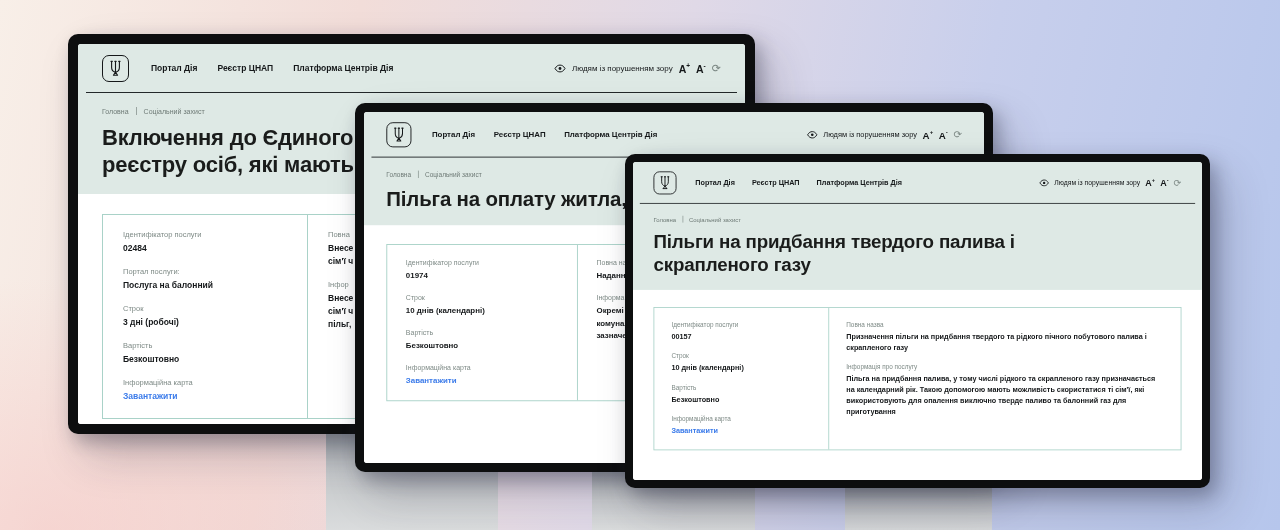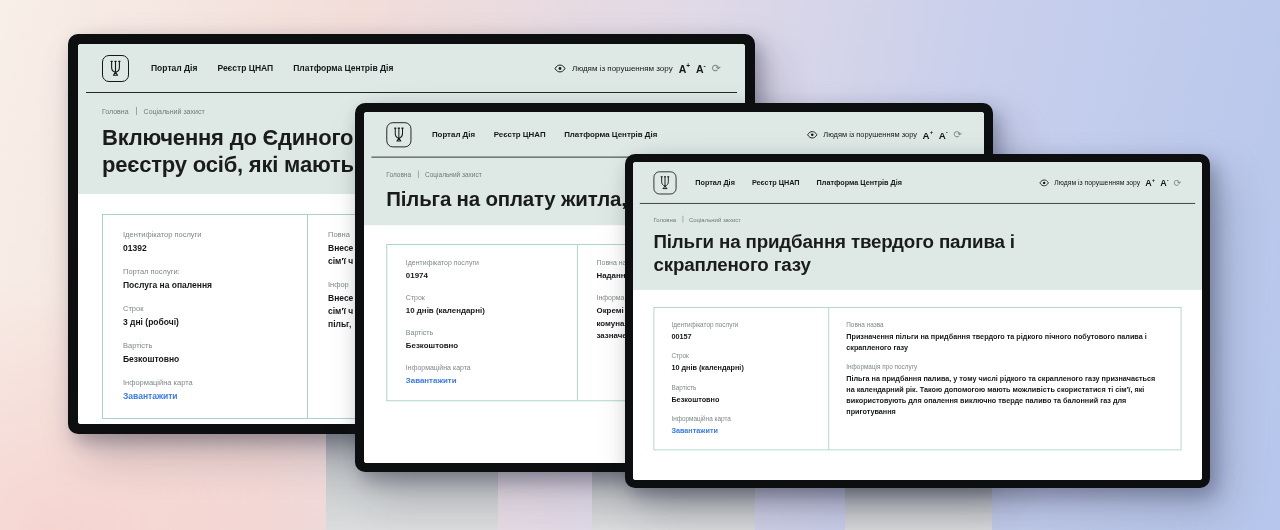--- a/index.html
+++ b/index.html
@@ -104,25 +104,25 @@
         <span class="tl nowrap">Включення до Єдиного держ</span>
         <span class="tl nowrap">реєстру осіб, які мають прав</span>
       </h1>
     </section>
    </div>
    <section class="content">
     <div class="card">
       <div class="col col1">
         <div class="field">
           <div class="flabel">Ідентифікатор послуги</div>
-          <div class="fvalue">01392</div>
+          <div class="fvalue">02484</div>
         </div>
         <div class="field">
           <div class="flabel">Портал послуги:</div>
-          <div class="fvalue">Послуга на опалення</div>
+          <div class="fvalue">Послуга на балонний</div>
         </div>
         <div class="field">
           <div class="flabel">Строк</div>
           <div class="fvalue">3 дні (робочі)</div>
         </div>
         <div class="field">
           <div class="flabel">Вартість</div>
           <div class="fvalue">Безкоштовно</div>
         </div>
         <div class="field">

